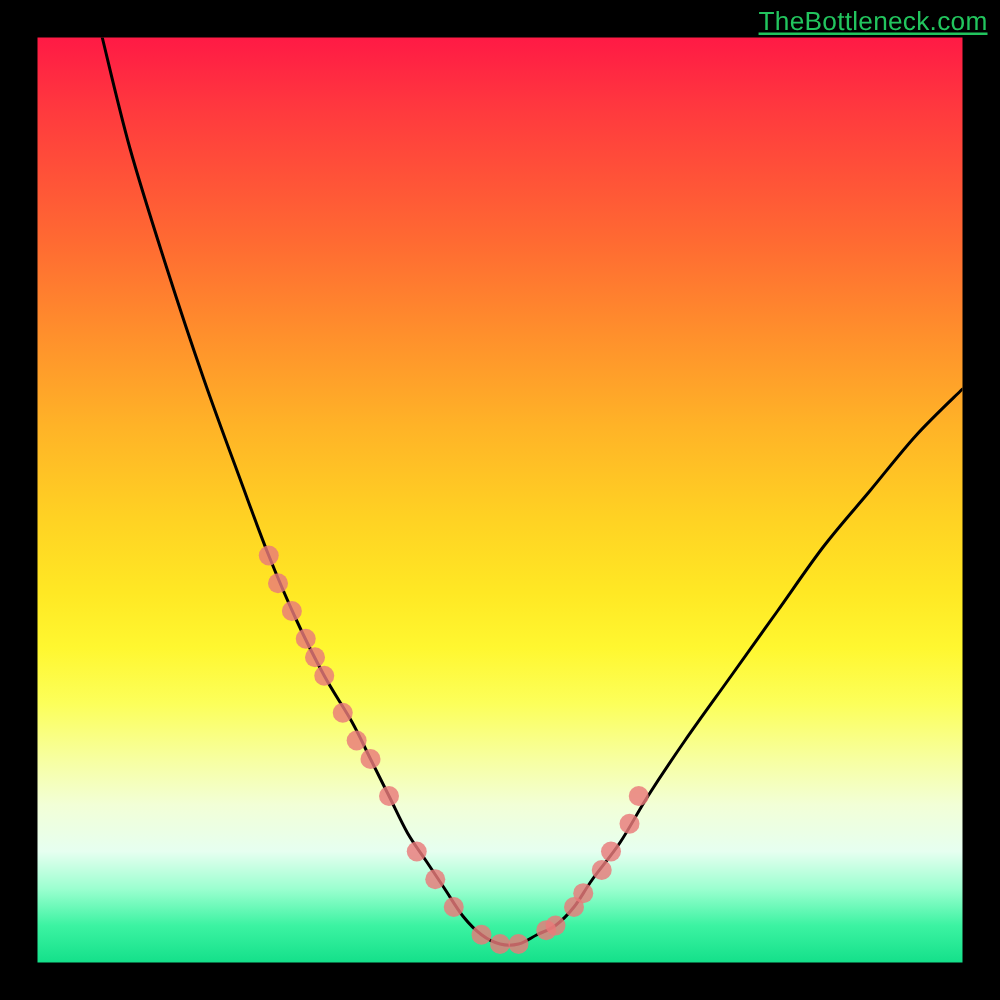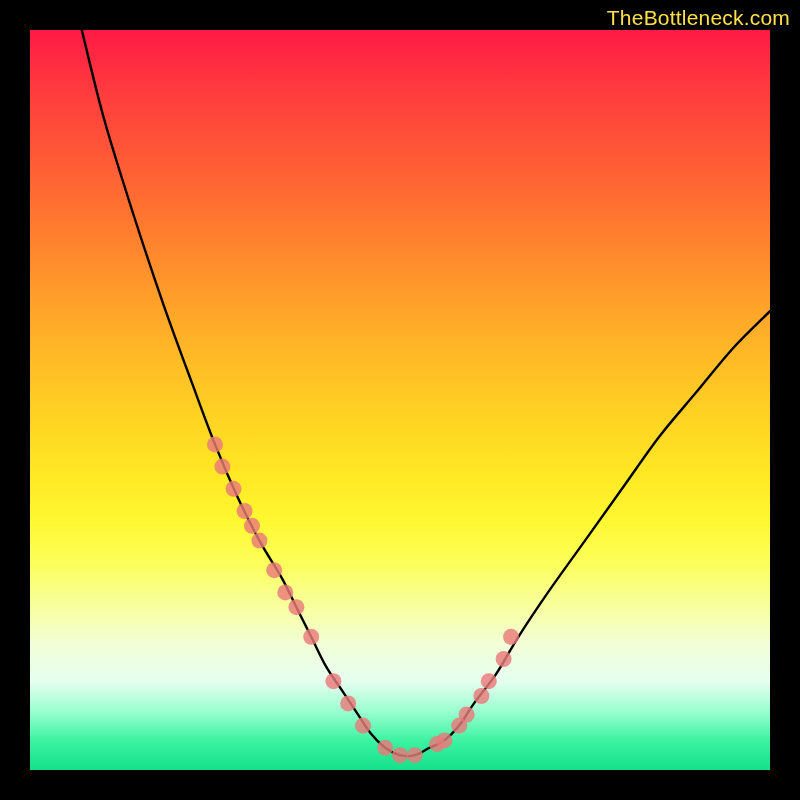--- a/index.html
+++ b/index.html
@@ -39,24 +39,25 @@
       #f2ffd7 83%,
       #e6fff0 88%,
       #9cffd0 92%,
       #3cf3a2 96%,
       #14e08a 100%);
   }
   .watermark {
     position: absolute;
     top: 6px;
     right: 10px;
-    color: #fde047;
+    color: #22c55e;
     font-size: 21px;
     font-weight: 500;
     letter-spacing: 0.2px;
+    text-decoration: underline;
   }
   svg.curve {
     position: absolute;
     left: 0;
     top: 0;
     width: 740px;
     height: 740px;
   }
 </style>
 </head>

